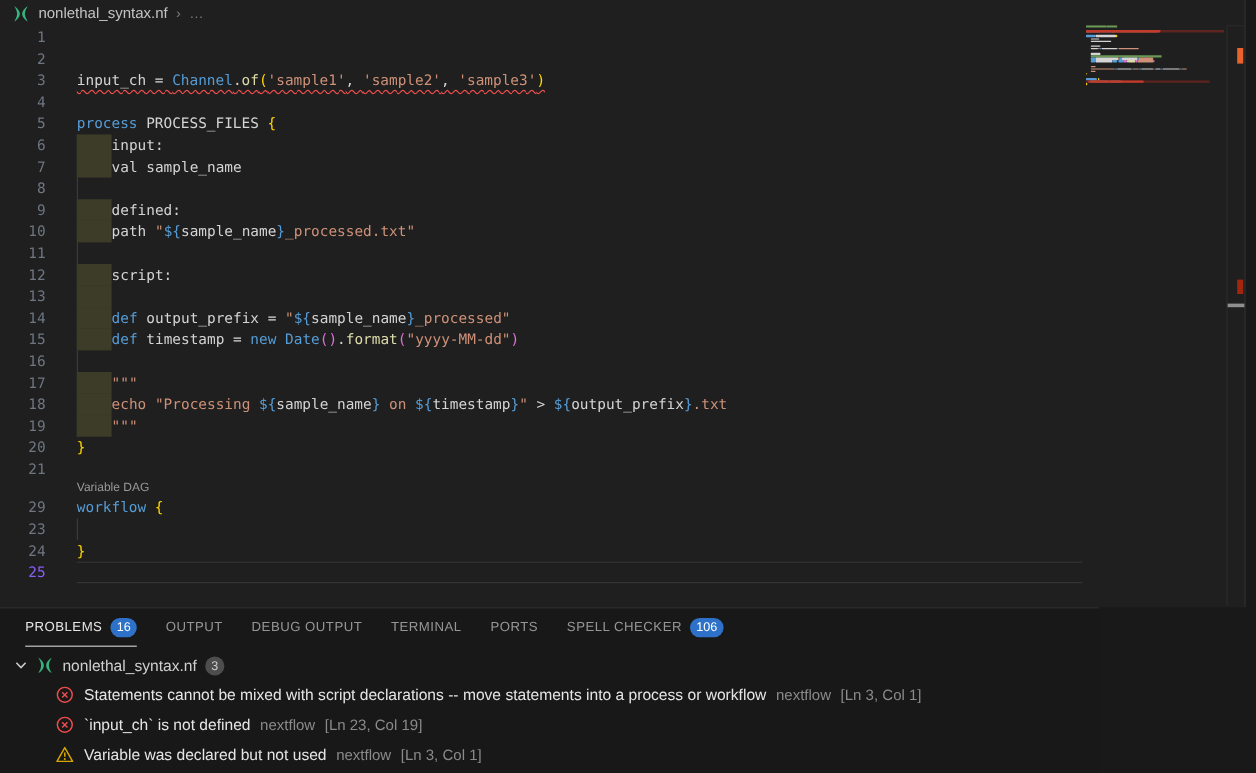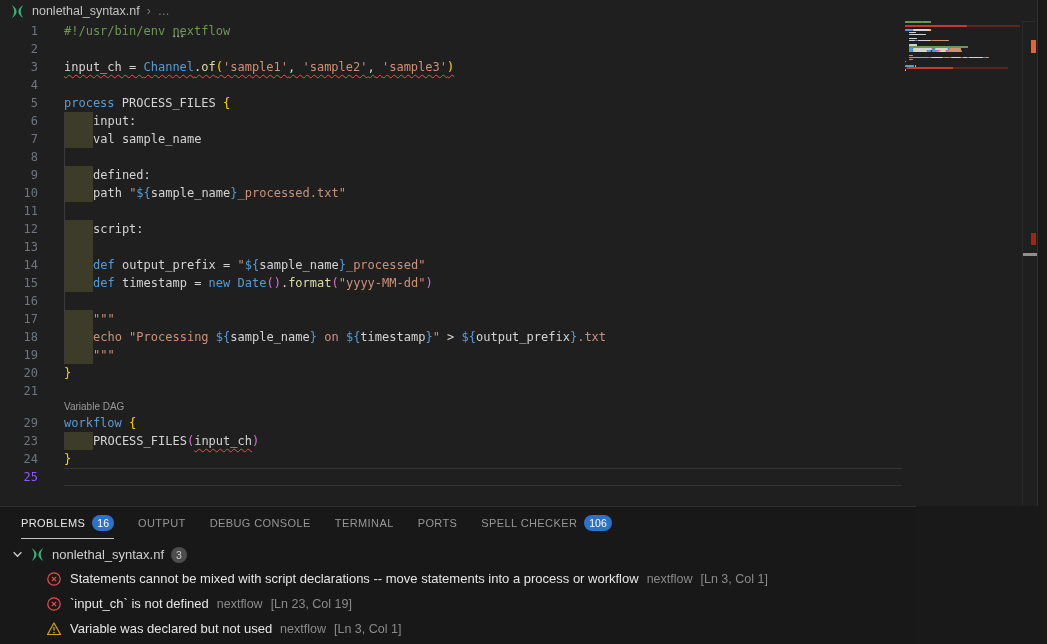--- a/index.html
+++ b/index.html
@@ -72,21 +72,21 @@
     <svg width="15" height="15" viewBox="0 0 16 16">
       <path d="M2,1 Q7,4.5 7,8 Q7,11.5 2,15 Q4.6,11 4.6,8 Q4.6,5 2,1 Z" fill="#38B57E"></path>
       <path d="M14,1 Q9,4.5 9,8 Q9,11.5 14,15 Q11.4,11 11.4,8 Q11.4,5 14,1 Z" fill="#38B57E"></path>
     </svg>
     <span class="fname">nonlethal_syntax.nf</span>
     <span class="crumbsep">›</span>
     <span class="crumbsep">…</span>
   </div>
 
   <div class="code" id="codearea">
-      <div class="line"><div class="gutter">1</div><div class="ltext"><span class="tok c">#!/usr/bin/env </span><span class="tok c hint">nextflow</span></div></div>
+      <div class="line"><div class="gutter">1</div></div>
       <div class="line"><div class="gutter">2</div><div class="ltext"></div></div>
       <div class="line"><div class="gutter">3</div><div class="ltext"><span class="sq"><span class="tok p">input_ch = </span><span class="tok k">Channel</span><span class="tok p">.</span><span class="tok f">of</span><span class="tok b1">(</span><span class="tok s">'sample1'</span><span class="tok p">, </span><span class="tok s">'sample2'</span><span class="tok p">, </span><span class="tok s">'sample3'</span><span class="tok b1">)</span></span></div></div>
       <div class="line"><div class="gutter">4</div><div class="ltext"></div></div>
       <div class="line"><div class="gutter">5</div><div class="ltext"><span class="tok k">process</span><span class="tok p"> PROCESS_FILES </span><span class="tok b1">{</span></div></div>
       <div class="line g"><div class="gutter">6</div><div class="ltext"><span class="ind"></span><span class="tok p">input:</span></div></div>
       <div class="line g"><div class="gutter">7</div><div class="ltext"><span class="ind"></span><span class="tok p">val sample_name</span></div></div>
       <div class="line g"><div class="gutter">8</div><div class="ltext"></div></div>
       <div class="line g"><div class="gutter">9</div><div class="ltext"><span class="ind"></span><span class="tok p">defined:</span></div></div>
       <div class="line g"><div class="gutter">10</div><div class="ltext"><span class="ind"></span><span class="tok p">path </span><span class="tok s">"</span><span class="tok i">${</span><span class="tok p">sample_name</span><span class="tok i">}</span><span class="tok s">_processed.txt"</span></div></div>
       <div class="line g"><div class="gutter">11</div><div class="ltext"></div></div>
@@ -95,21 +95,21 @@
       <div class="line g"><div class="gutter">14</div><div class="ltext"><span class="ind"></span><span class="tok k">def</span><span class="tok p"> output_prefix = </span><span class="tok s">"</span><span class="tok i">${</span><span class="tok p">sample_name</span><span class="tok i">}</span><span class="tok s">_processed"</span></div></div>
       <div class="line g"><div class="gutter">15</div><div class="ltext"><span class="ind"></span><span class="tok k">def</span><span class="tok p"> timestamp = </span><span class="tok k">new</span><span class="tok p"> </span><span class="tok k">Date</span><span class="tok b2">()</span><span class="tok p">.</span><span class="tok f">format</span><span class="tok b2">(</span><span class="tok s">"yyyy-MM-dd"</span><span class="tok b2">)</span></div></div>
       <div class="line g"><div class="gutter">16</div><div class="ltext"></div></div>
       <div class="line g"><div class="gutter">17</div><div class="ltext"><span class="ind"></span><span class="tok s">"""</span></div></div>
       <div class="line g"><div class="gutter">18</div><div class="ltext"><span class="ind"></span><span class="tok s">echo "Processing </span><span class="tok i">${</span><span class="tok p">sample_name</span><span class="tok i">}</span><span class="tok s"> on </span><span class="tok i">${</span><span class="tok p">timestamp</span><span class="tok i">}</span><span class="tok s">"</span><span class="tok p"> &gt; </span><span class="tok i">${</span><span class="tok p">output_prefix</span><span class="tok i">}</span><span class="tok s">.txt</span></div></div>
       <div class="line g"><div class="gutter">19</div><div class="ltext"><span class="ind"></span><span class="tok s">"""</span></div></div>
       <div class="line"><div class="gutter">20</div><div class="ltext"><span class="tok b1">}</span></div></div>
       <div class="line"><div class="gutter">21</div><div class="ltext"></div></div>
       <div class="codelens">Variable DAG</div>
       <div class="line"><div class="gutter">29</div><div class="ltext"><span class="tok k">workflow</span><span class="tok p"> </span><span class="tok b1">{</span></div></div>
-      <div class="line g"><div class="gutter">23</div><div class="ltext"><span class="ind"></span><span class="tok p">PROCESS_FILES</span><span class="tok b2">(</span><span class="tok p sq">input_ch</span><span class="tok b2">)</span></div></div>
+      <div class="line g"><div class="gutter">23</div></div>
       <div class="line"><div class="gutter">24</div><div class="ltext"><span class="tok b1">}</span></div></div>
       <div class="line curline"><div class="gutter">25</div><div class="curbox"></div><div class="ltext"></div></div>
     </div>
 
   <div class="minimap" id="minimap">
       <div class="mmbar" style="left: 0px; top: 0px; width: 16.8px; height: 1.6px; background: rgb(106, 153, 85);"></div>
       <div class="mmbar" style="left: 16.8px; top: 0px; width: 8.96px; height: 1.6px; background: rgb(106, 153, 85);"></div>
       <div class="mmbar" style="left: 0px; top: 4.2px; width: 12.32px; height: 1.6px; background: rgb(212, 212, 212);"></div>
       <div class="mmbar" style="left: 12.32px; top: 4.2px; width: 7.84px; height: 1.6px; background: rgb(86, 156, 214);"></div>
       <div class="mmbar" style="left: 20.16px; top: 4.2px; width: 1.12px; height: 1.6px; background: rgb(212, 212, 212);"></div>
@@ -192,21 +192,21 @@
 <div class="panel">
   <div class="ptabs" id="ptabs">
       <div class="ptab active">
         <span>PROBLEMS</span>
         <span class="badge">16</span>
       </div>
       <div class="ptab">
         <span>OUTPUT</span>
       </div>
       <div class="ptab">
-        <span>DEBUG CONSOLE</span>
+        <span>DEBUG OUTPUT</span>
       </div>
       <div class="ptab">
         <span>TERMINAL</span>
       </div>
       <div class="ptab">
         <span>PORTS</span>
       </div>
       <div class="ptab">
         <span>SPELL CHECKER</span>
         <span class="badge">106</span>

